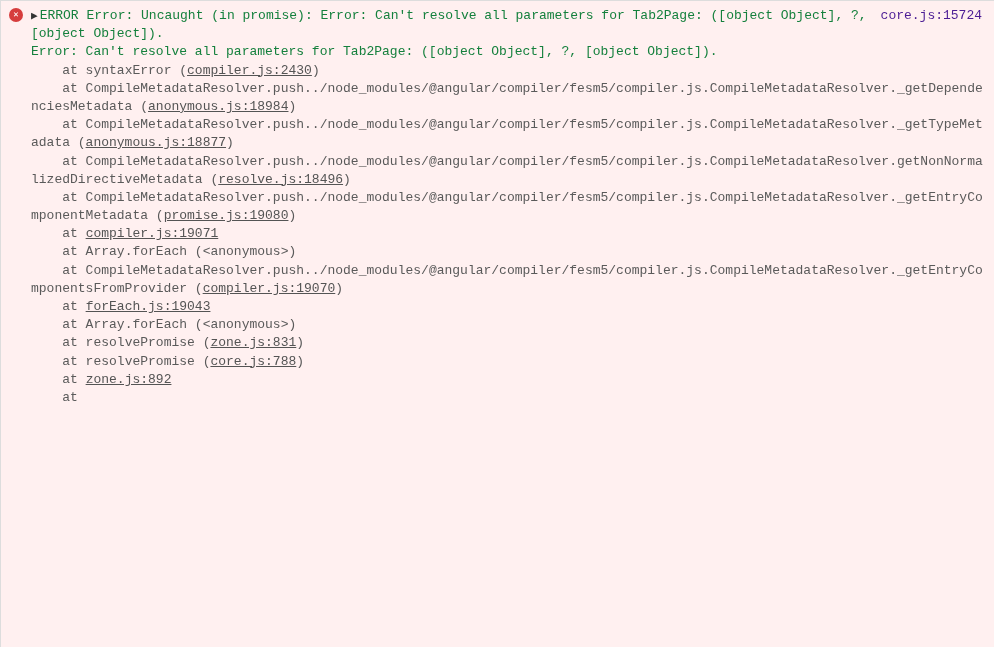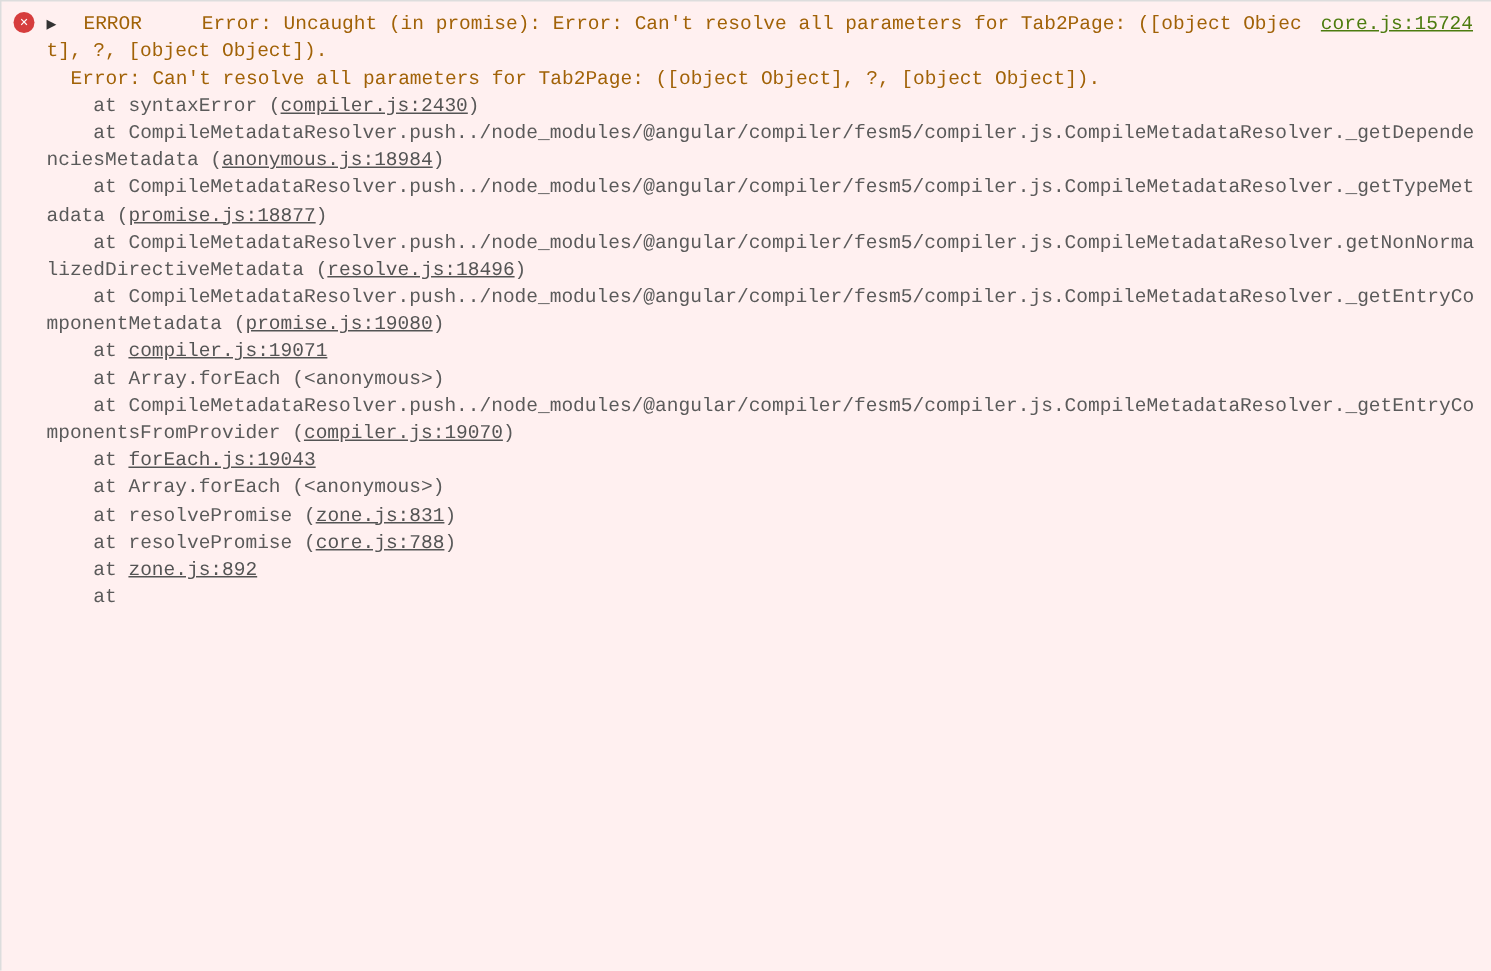--- a/index.html
+++ b/index.html
@@ -43,29 +43,27 @@
     }
     .expand-arrow {
       display: inline-block;
       color: #333;
       font-size: 11px;
       margin-right: 2px;
       vertical-align: baseline;
     }
     .source-link {
       float: right;
-      color: #4d7c0f;
-      text-decoration: underline;
+      color: #4c1d95;
       cursor: pointer;
       margin-right: 4px;
       text-align: right;
     }
     .error-text {
-      color: #a16207;
-      margin-left: 16px;
+      color: #15803d;
     }
     .stack {
       color: #5a5a5a;
       white-space: pre-wrap;
       word-break: break-all;
     }
     .file-link {
       color: #545454;
       text-decoration: underline;
       cursor: pointer;
@@ -78,21 +76,21 @@
 </head>
 <body>
 
 <div class="error-entry">
   <span class="error-icon"></span>
   <span class="source-link">core.js:15724</span>
   <div class="content-wrapper"><span class="expand-arrow">▶</span><span class="error-text">ERROR</span><span class="error-text"> </span><span class="error-text">Error: Uncaught (in promise): Error: Can't resolve all parameters for Tab2Page: ([object Object], ?, [object Object]).</span>
 <span class="error-text">Error: Can't resolve all parameters for Tab2Page: ([object Object], ?, [object Object]).</span>
 <span id="stack-container"><span class="stack">    at syntaxError (<span class="file-link">compiler.js:2430</span>)</span>
 <span class="stack">    at CompileMetadataResolver.push../node_modules/@angular/compiler/fesm5/compiler.js.CompileMetadataResolver._getDependenciesMetadata (<span class="file-link">anonymous.js:18984</span>)</span>
-<span class="stack">    at CompileMetadataResolver.push../node_modules/@angular/compiler/fesm5/compiler.js.CompileMetadataResolver._getTypeMetadata (<span class="file-link">promise.js:18877</span>)</span>
+<span class="stack">    at CompileMetadataResolver.push../node_modules/@angular/compiler/fesm5/compiler.js.CompileMetadataResolver._getTypeMetadata (<span class="file-link">anonymous.js:18877</span>)</span>
 <span class="stack">    at CompileMetadataResolver.push../node_modules/@angular/compiler/fesm5/compiler.js.CompileMetadataResolver.getNonNormalizedDirectiveMetadata (<span class="file-link">resolve.js:18496</span>)</span>
 <span class="stack">    at CompileMetadataResolver.push../node_modules/@angular/compiler/fesm5/compiler.js.CompileMetadataResolver._getEntryComponentMetadata (<span class="file-link">promise.js:19080</span>)</span>
 <span class="stack">    at <span class="file-link">compiler.js:19071</span></span>
 <span class="stack">    at Array.forEach (&lt;anonymous&gt;)</span>
 <span class="stack">    at CompileMetadataResolver.push../node_modules/@angular/compiler/fesm5/compiler.js.CompileMetadataResolver._getEntryComponentsFromProvider (<span class="file-link">compiler.js:19070</span>)</span>
 <span class="stack">    at <span class="file-link">forEach.js:19043</span></span>
 <span class="stack">    at Array.forEach (&lt;anonymous&gt;)</span>
 <span class="stack">    at resolvePromise (<span class="file-link">zone.js:831</span>)</span>
 <span class="stack">    at resolvePromise (<span class="file-link">core.js:788</span>)</span>
 <span class="stack">    at <span class="file-link">zone.js:892</span></span>

